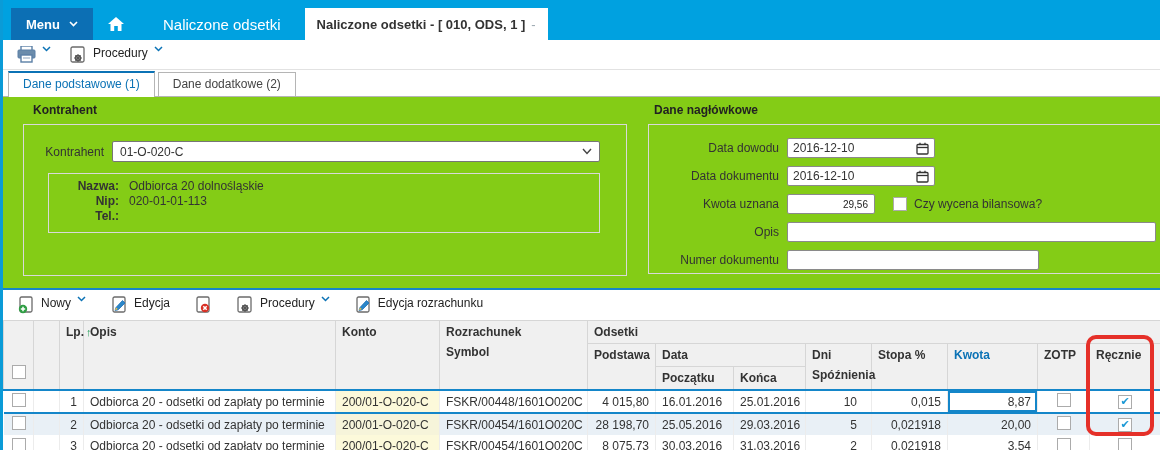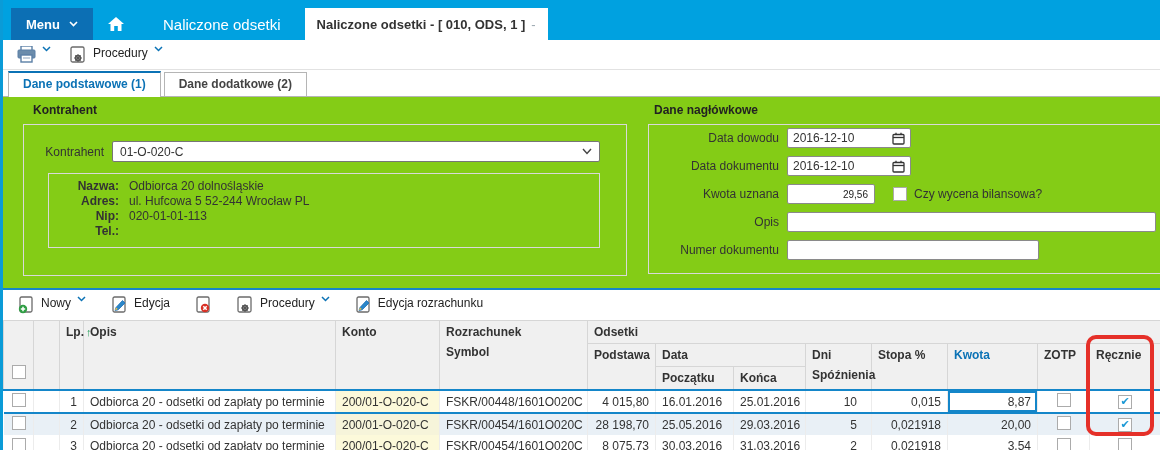--- a/index.html
+++ b/index.html
@@ -18,21 +18,21 @@
                     display:flex; align-items:center; gap:6px; padding:0 12px; cursor:pointer; }
   .bar-tab-active .suffix { color:#9aa7b0; font-weight:normal; }
 
   
   .toolbar { height:30px; display:flex; align-items:center; padding-left:8px; gap:6px;
              background:#fff; border-bottom:1px solid #e2e2e2; }
   .tool-btn { display:flex; align-items:flex-start; gap:6px; padding:3px 6px; cursor:pointer; color:#222; }
   .chev { display:inline-block; }
 
   
-  .tabstrip { height:27px; display:flex; align-items:flex-end; padding-left:5px; border-bottom:1px solid #b5b5b5; background:#fff;font-weight:bold; }
+  .tabstrip { height:27px; display:flex; align-items:flex-end; padding-left:5px; border-bottom:1px solid #b5b5b5; background:#fff; }
   .ptab { border:1px solid #b5b5b5; border-bottom:none; background:#fff; color:#444;
           padding:4px 14px 5px 14px; margin-right:3px; cursor:pointer; position:relative; }
   .ptab.active { border-top:2px solid #0b72b5; color:#0b72b5; margin-bottom:-1px; padding-bottom:6px; background:#fff; z-index:2; }
 
   
   .upper { position:relative; height:191px; background:#84cc16; }
   .group-label { font-weight:bold; color:#222; }
   .left-group { position:absolute; left:20px; top:6px; width:604px; }
   .left-group .group-label { margin-left:10px; }
   .gbox { border:1px solid #d9d9d9; margin-top:7px; }
@@ -43,26 +43,26 @@
   .select { flex:1; border:1px solid #767676; border-radius:2px; height:21px; display:flex;
             align-items:center; padding:0 7px; background:#fff; cursor:pointer; }
   .select .sel-val { flex:1; }
   .info-box { border:1px solid #d9d9d9; margin:11px 26px 0 24px; padding:5px 8px 8px 8px; }
   .info-row { display:flex; line-height:15px; }
   .info-row .ilabel { width:62px; text-align:right; font-weight:bold; }
   .info-row .ival { margin-left:10px; }
 
   .right-group { position:absolute; left:645px; top:6px; right:0; }
   .right-group .group-label { margin-left:6px; }
-  .right-box { height:150px; padding-top:3px; border-right:none; }
+  .right-box { height:150px; padding-top:13px; border-right:none; }
   .rrow { display:flex; align-items:center; margin-bottom:8px; }
   .rrow .flabel { width:130px; text-align:right; margin-right:8px; }
   .tinput { border:1px solid #8a8a8a; border-radius:2px; height:20px; padding:0 6px;
             font-family:"Liberation Sans",sans-serif; font-size:10px; color:#222; background:#fff; }
-  .date-wrap { width:124px; display:flex; align-items:center; border:1px solid #8a8a8a; border-radius:2px;
+  .date-wrap { width:148px; display:flex; align-items:center; border:1px solid #8a8a8a; border-radius:2px;
                height:20px; padding:0 5px; background:#fff; }
   .date-wrap .dval { flex:1; }
   .num-input { width:88px; text-align:right; }
   .wide-input { flex:1; margin-right:4px; }
   .numer-input { width:252px; }
   .cbx { width:14px; height:14px; border:1px solid #ababab; background:#fff; display:inline-flex;
          align-items:center; justify-content:center; font-size:11px; color:#1e9ad6; line-height:1; cursor:pointer; }
   .cb-label { margin-left:7px; }
 
   
@@ -182,24 +182,20 @@
               <svg width="10" height="7" viewBox="0 0 10 7">
                   <polyline points="1,1 5,5.5 9,1" fill="none" stroke="#444" stroke-width="1.4"></polyline>
                 </svg>
             </span>
           </div>
         </div>
         <div class="info-box">
           <div class="info-row">
               <span class="ilabel">Nazwa:</span>
               <span class="ival">Odbiorca 20 dolnośląskie</span>
-            </div>
-          <div class="info-row">
-              <span class="ilabel">Adres:</span>
-              <span class="ival">ul. Hufcowa 5 52-244 Wrocław PL</span>
             </div>
           <div class="info-row">
               <span class="ilabel">Nip:</span>
               <span class="ival">020-01-01-113</span>
             </div>
           <div class="info-row">
               <span class="ilabel">Tel.:</span>
               <span class="ival"></span>
             </div>
         </div>

